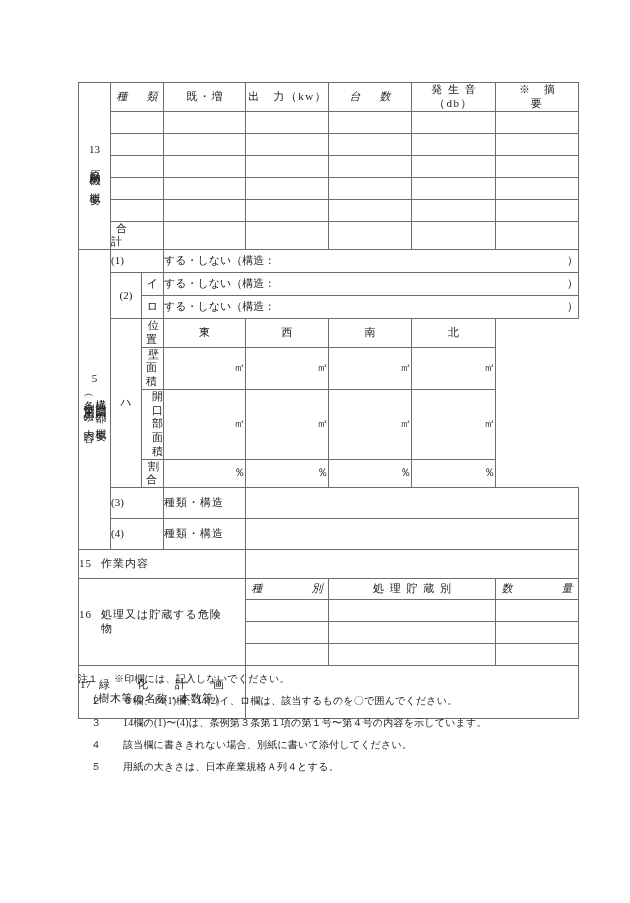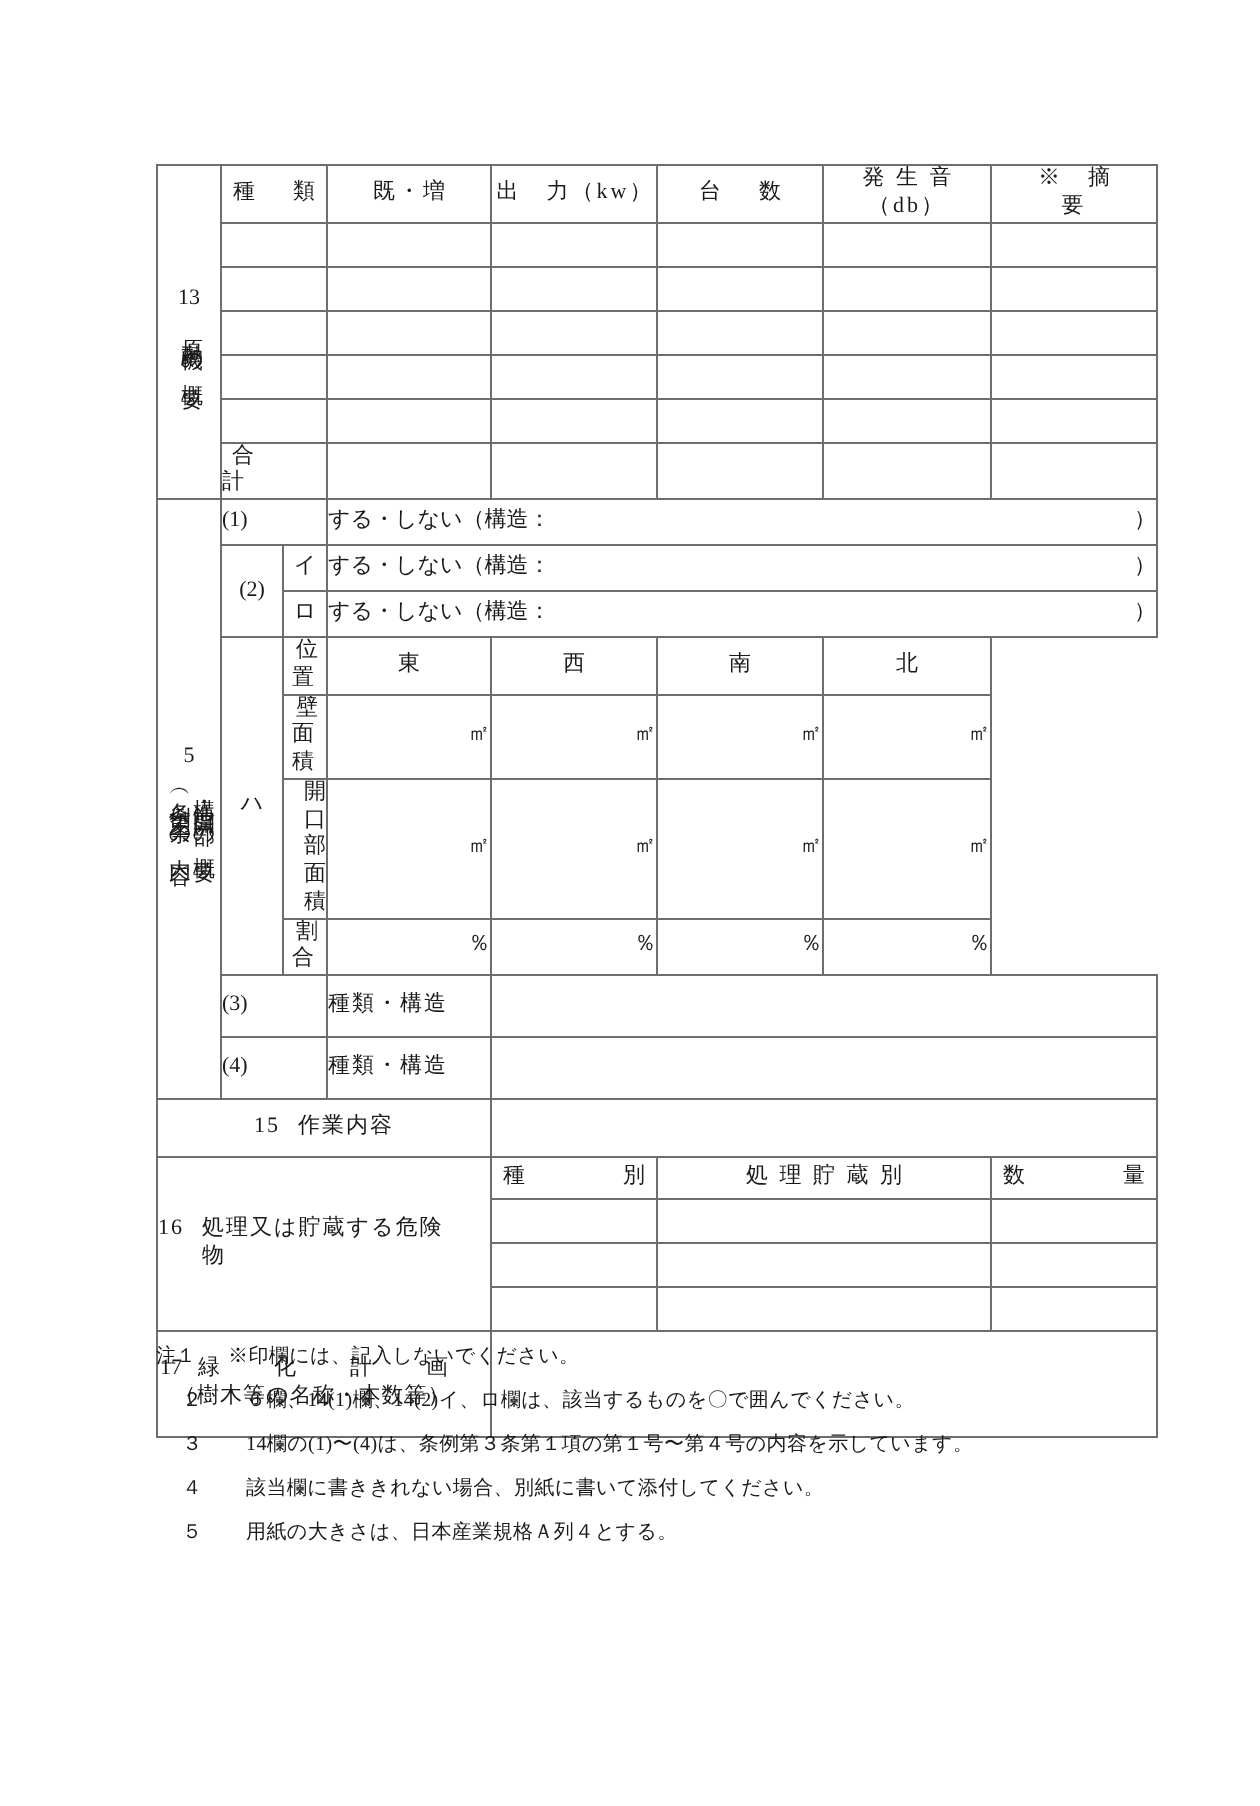--- a/index.html
+++ b/index.html
@@ -37,20 +37,21 @@
     vertical-align: middle;
     background: #fff;
   }
   
   .hdr {
     text-align: center;
     letter-spacing: 4px;
     text-indent: 4px;
     height: 20px;
     font-size: 11px;
+    font-style: italic;
   }
   .hdr-tight {
     text-align: center;
     letter-spacing: 1.5px;
     text-indent: 1.5px;
     height: 20px;
     font-size: 11px;
   }
   .blank {
     height: 21px;
@@ -136,21 +137,20 @@
     padding-left: 7px;
     letter-spacing: 1px;
     height: 30px;
     font-size: 11px;
   }
   .sec15-label {
     padding-left: 7px;
     letter-spacing: 1px;
     height: 28px;
     font-size: 11px;
-    text-align: center;
   }
   .sec15-label .num { margin-right: 9px; }
   .sec16-label {
     padding: 7px 7px 7px 7px;
     font-size: 11px;
     line-height: 1.9;
     vertical-align: middle;
     letter-spacing: 1px;
   }
   .sec16-label .num { margin-right: 9px; }

